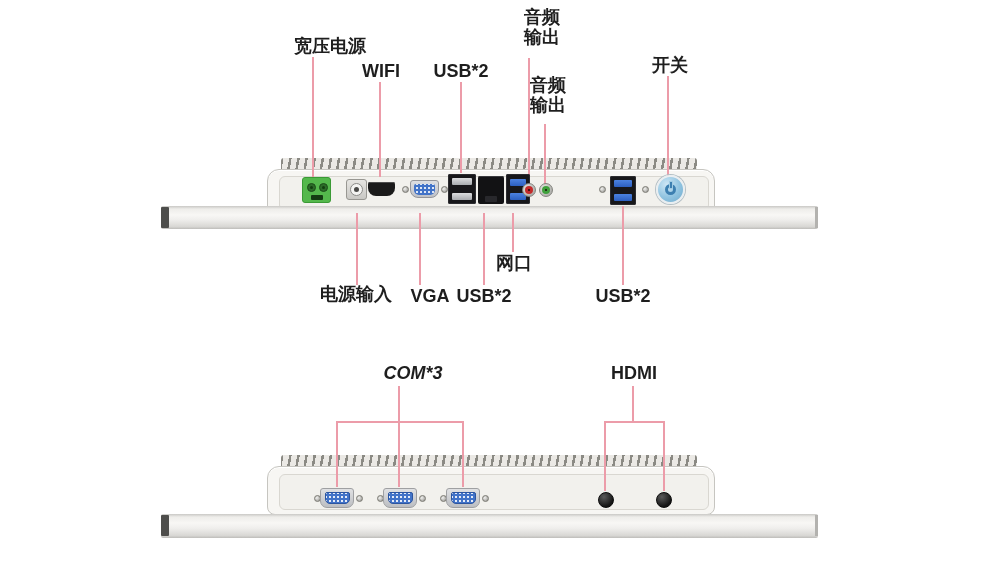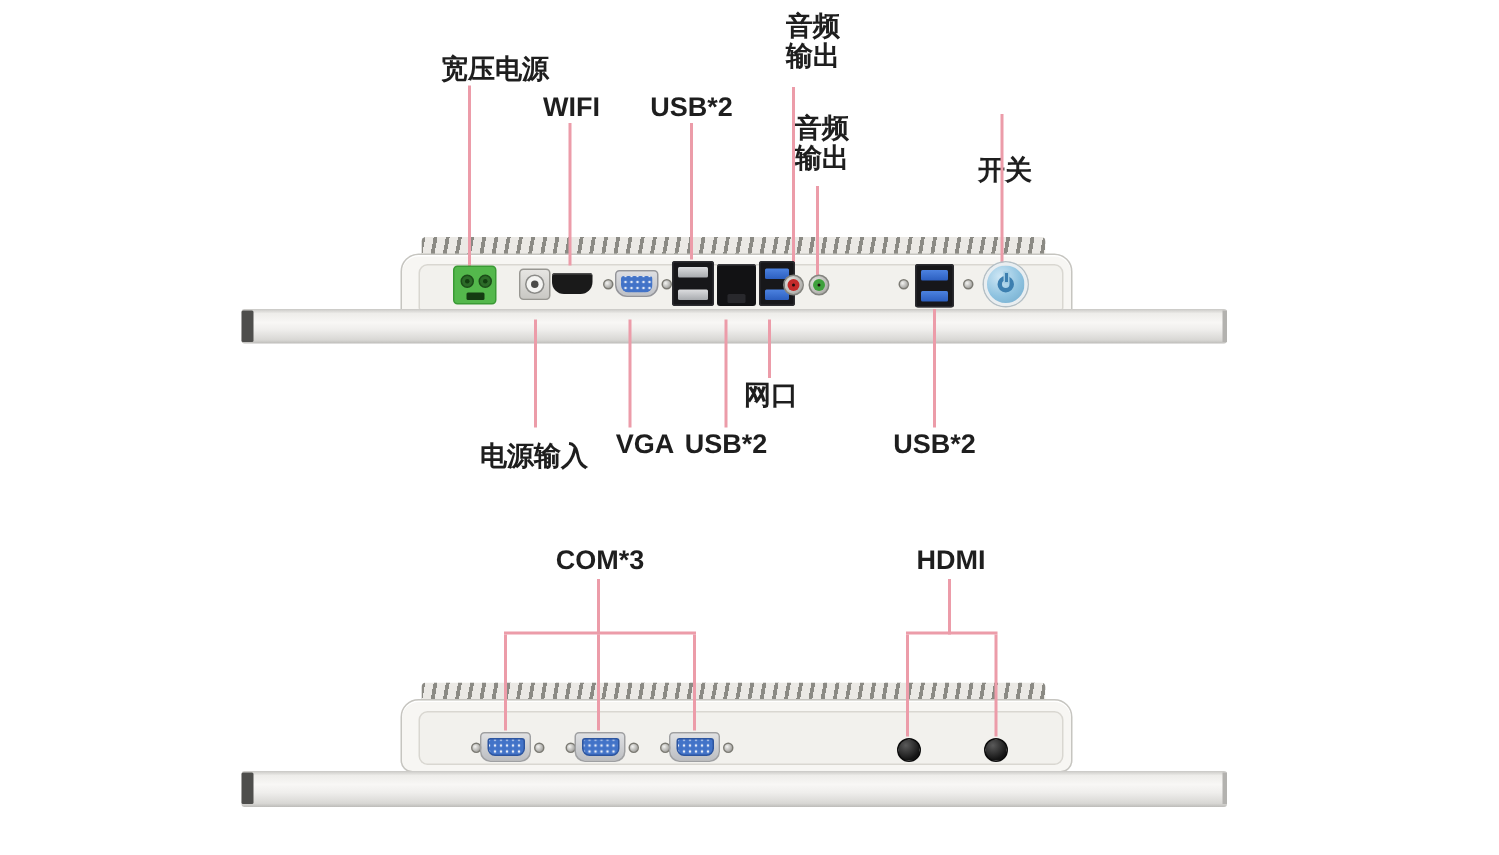--- a/index.html
+++ b/index.html
@@ -106,23 +106,23 @@
     <div class="vline" style="left:419px;top:213px;height:72px;"></div>
     <div class="vline" style="left:483px;top:213px;height:72px;"></div>
     <div class="vline" style="left:512px;top:213px;height:39px;"></div>
     <div class="vline" style="left:622px;top:206px;height:79px;"></div>
 
     <div class="label" style="left:315px;top:36px;margin-left:15px;">宽压电源</div>
     <div class="label" style="left:381px;top:61px;">WIFI</div>
     <div class="label" style="left:461px;top:61px;">USB*2</div>
     <div class="label two-line" style="left:521px;top:7px;">音频输出</div>
     <div class="label two-line" style="left:527px;top:75px;">音频输出</div>
-    <div class="label" style="left:670px;top:55px;margin-top:48px;">开关</div>
-
-    <div class="label" style="left:356px;top:294px;">电源输入</div>
+    <div class="label" style="left:670px;top:55px;">开关</div>
+
+    <div class="label" style="left:356px;top:284px;">电源输入</div>
     <div class="label" style="left:430px;top:286px;">VGA</div>
     <div class="label" style="left:484px;top:286px;">USB*2</div>
     <div class="label" style="left:514px;top:253px;">网口</div>
     <div class="label" style="left:623px;top:286px;">USB*2</div>
 
     <div class="port terminal" style="left:302px;top:177px;">
       <div class="hole" style="left:4px;top:5px;"></div>
       <div class="hole" style="left:16px;top:5px;"></div>
       <div class="slot"></div>
     </div>
@@ -170,21 +170,21 @@
   <div>
 
     <div class="fins" style="left:281px;top:455px;width:416px;"></div>
     <div class="body-bar" style="left:267px;top:466px;width:446px;height:47px;"></div>
     <div class="inner-panel" style="left:279px;top:474px;width:428px;height:34px;"></div>
     <div class="slab" style="left:161px;top:514px;width:657px;height:24px;">
       <div class="slab-cap-left"></div>
       <div class="slab-cap-right"></div>
     </div>
 
-    <div class="label" style="left:400px;top:363px;">COM*3</div>
+    <div class="label" style="left:413px;top:363px;font-style:italic;">COM*3</div>
     <div class="label" style="left:634px;top:363px;">HDMI</div>
 
     <div class="vline" style="left:398px;top:386px;height:37px;"></div>
     <div class="hline" style="left:336px;top:421px;width:128px;"></div>
     <div class="vline" style="left:336px;top:423px;height:64px;"></div>
     <div class="vline" style="left:398px;top:423px;height:64px;"></div>
     <div class="vline" style="left:462px;top:423px;height:64px;"></div>
 
     <div class="vline" style="left:632px;top:386px;height:37px;"></div>
     <div class="hline" style="left:604px;top:421px;width:61px;"></div>

